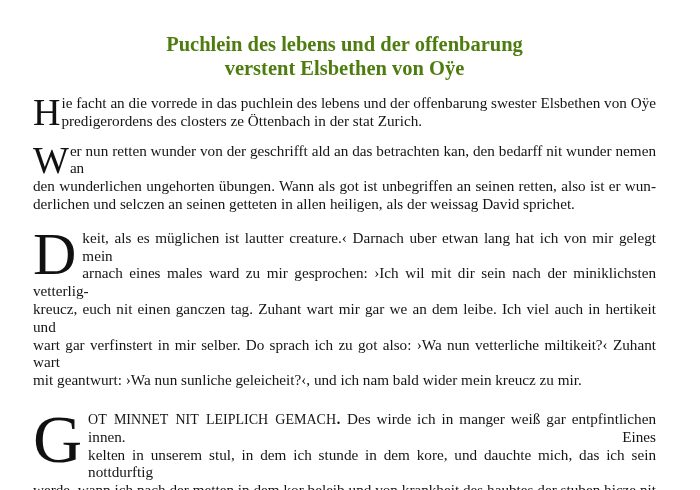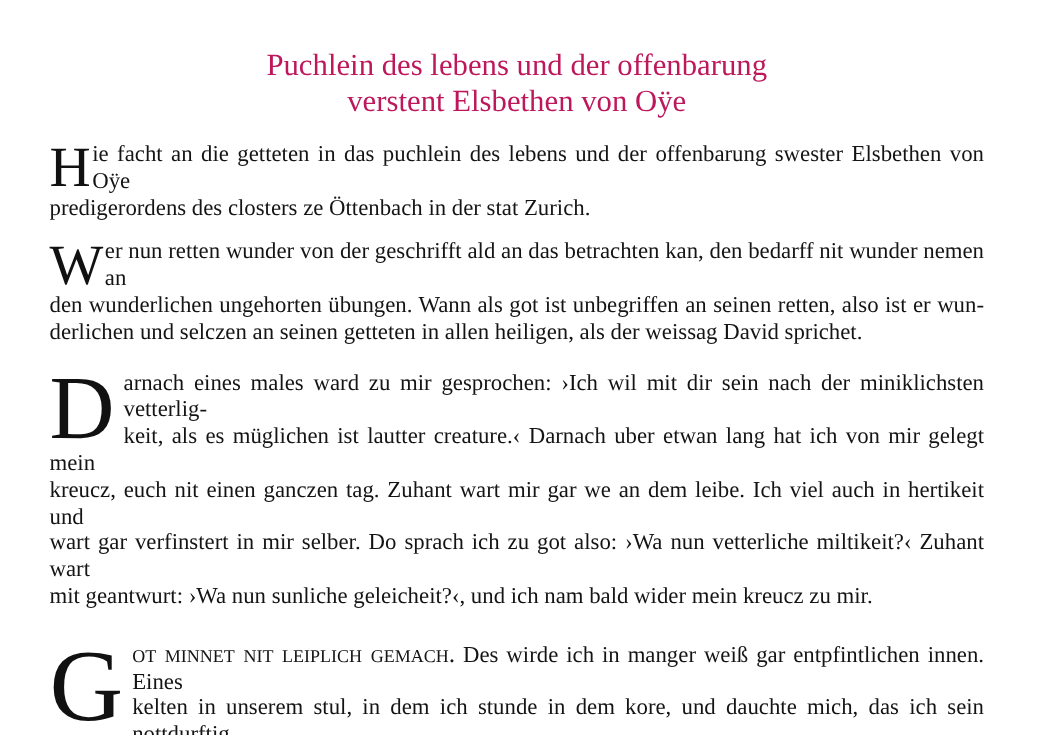--- a/index.html
+++ b/index.html
@@ -4,21 +4,21 @@
 <style>
   html, body { margin:0; padding:0; background:#ffffff; }
   body {
     width:700px; height:490px; overflow:hidden; position:relative;
     font-family:"Liberation Serif", "DejaVu Serif", serif;
     color:#141414;
   }
   .page { position:absolute; left:33px; top:0; width:623px; }
   .title {
     text-align:center; font-size:20.5px; line-height:24px;
-    margin:0; padding-top:32px; font-weight:normal; color:#be185d;
+    margin:0; padding-top:32px; font-weight:bold; color:#4d7c0f;
   }
   .para {
     font-size:15.2px; line-height:17.8px; text-align:justify;
     margin:0; hyphens:manual;
   }
   .p1 { margin-top:14px; }
   .p2 { margin-top:12px; }
   .p3 { margin-top:16px; }
   .p4 { margin-top:20px; }
   .drop {
@@ -26,50 +26,50 @@
     margin:3px 1px 0 0; color:#111;
   }
   .drop-big {
     float:left; font-size:60px; line-height:46px;
     margin:2px 6px 0 0; color:#111;
   }
   .drop-huge {
     float:left; font-size:68px; line-height:52px;
     margin:4px 6px 0 0; color:#111;
   }
-  .smallcaps { font-variant:small-caps; font-size:17px; }
+  .smallcaps { font-variant:small-caps; font-size:20px; }
   .line { display:block; text-align-last:justify; }
   .last { display:block; text-align-last:left; }
 </style>
 </head>
 <body>
 
 <div class="page">
   <h1 class="title">
     <span class="line-c" style="display:block">Puchlein des lebens und der offenbarung</span>
     <span class="line-c" style="display:block">verstent Elsbethen von Oÿe</span>
   </h1>
 
   <p class="para p1">
     <span class="drop">H</span>
-    <span class="line">ie facht an die getteten in das puchlein des lebens und der offenbarung swester Elsbethen von Oÿe</span>
+    <span class="line">ie facht an die vorrede in das puchlein des lebens und der offenbarung swester Elsbethen von Oÿe</span>
     <span class="last">predigerordens des closters ze Öttenbach in der stat Zurich.</span>
   </p>
 
   <p class="para p2">
     <span class="drop">W</span>
     <span class="line">er nun retten wunder von der geschrifft ald an das betrachten kan, den bedarff nit wunder nemen an</span>
     <span class="line">den wunderlichen ungehorten übungen. Wann als got ist unbegriffen an seinen retten, also ist er wun-</span>
     <span class="last">derlichen und selczen an seinen getteten in allen heiligen, als der weissag David sprichet.</span>
   </p>
 
   <p class="para p3">
     <span class="drop-big">D</span>
+    <span class="line">keit, als es müglichen ist lautter creature.‹ Darnach uber etwan lang hat ich von mir gelegt mein</span>
     <span class="line">arnach eines males ward zu mir gesprochen: ›Ich wil mit dir sein nach der miniklichsten vetterlig-</span>
-    <span class="line">keit, als es müglichen ist lautter creature.‹ Darnach uber etwan lang hat ich von mir gelegt mein</span>
     <span class="line">kreucz, euch nit einen ganczen tag. Zuhant wart mir gar we an dem leibe. Ich viel auch in hertikeit und</span>
     <span class="line">wart gar verfinstert in mir selber. Do sprach ich zu got also: ›Wa nun vetterliche miltikeit?‹ Zuhant wart</span>
     <span class="last">mit geantwurt: ›Wa nun sunliche geleicheit?‹, und ich nam bald wider mein kreucz zu mir.</span>
   </p>
 
   <p class="para p4">
     <span class="drop-huge">G</span>
     <span class="line"><span class="smallcaps">ot minnet nit leiplich gemach.</span><span> Des wirde ich in manger weiß gar entpfintlichen innen. Eines</span></span>
     <span class="line">kelten in unserem stul, in dem ich stunde in dem kore, und dauchte mich, das ich sein nottdurftig</span>
     <span class="line">werde, wann ich nach der metten in dem kor beleib und von krankheit des haubtes der stuben hicze nit</span>

